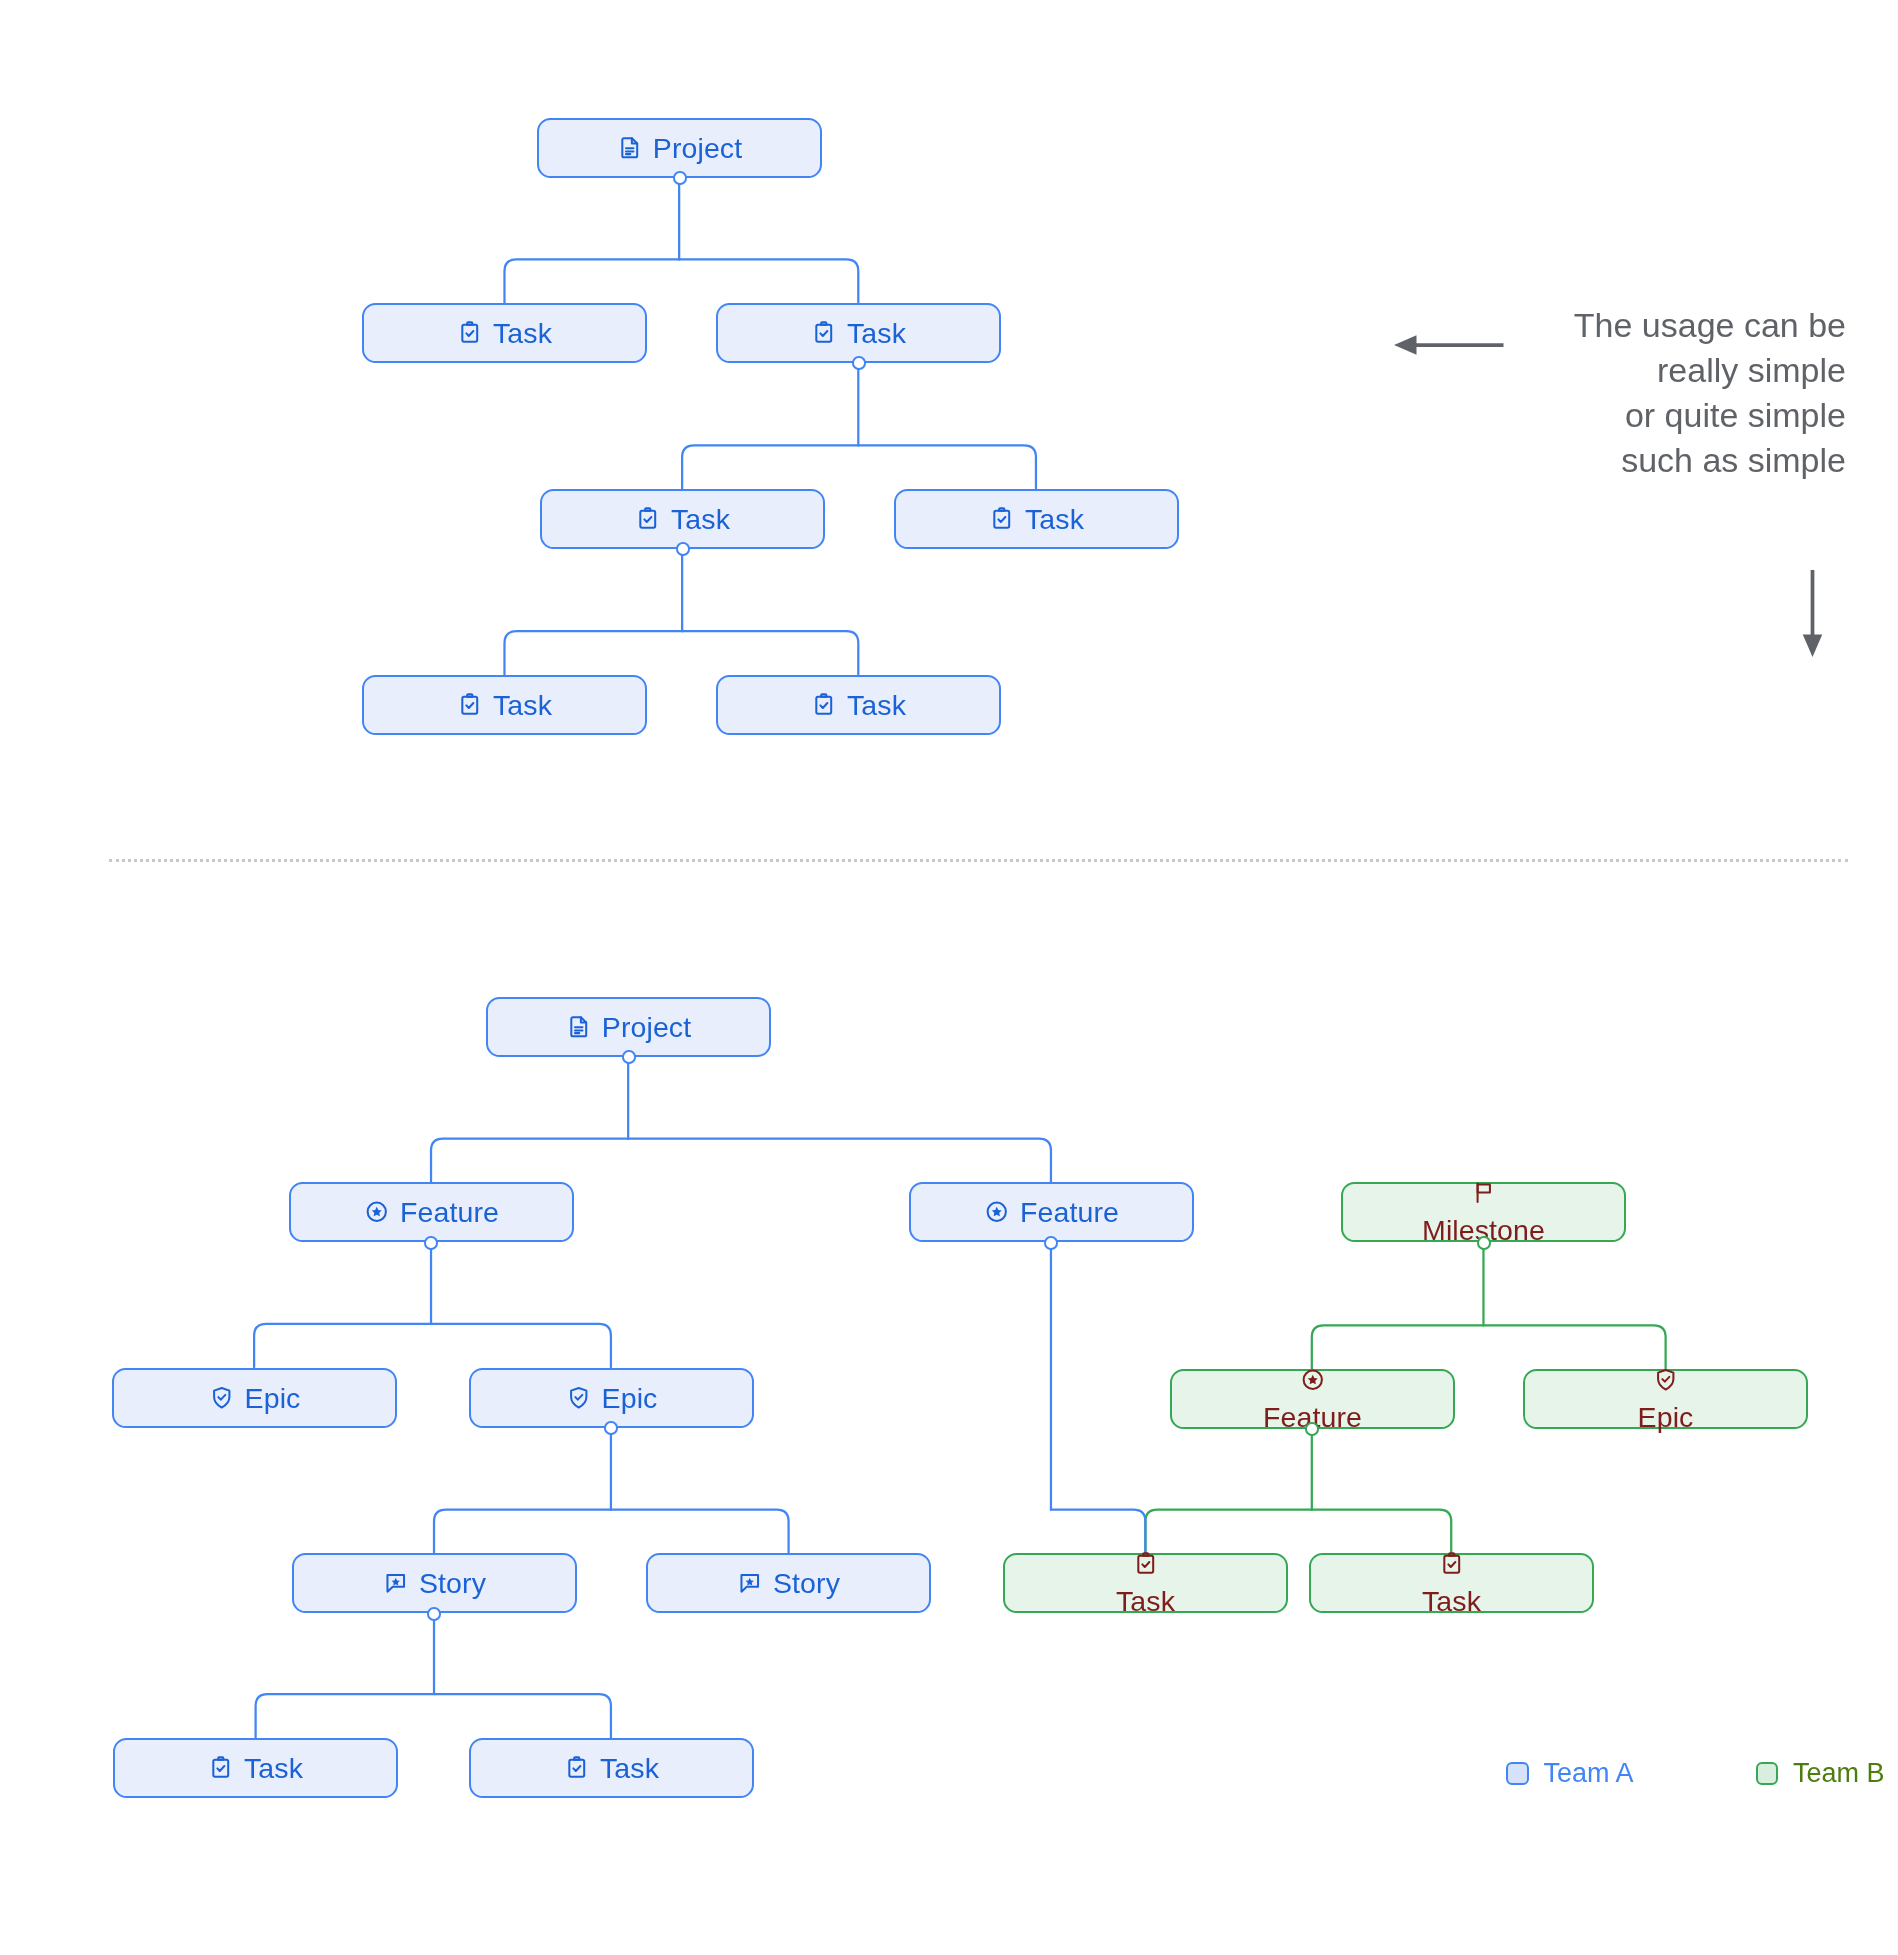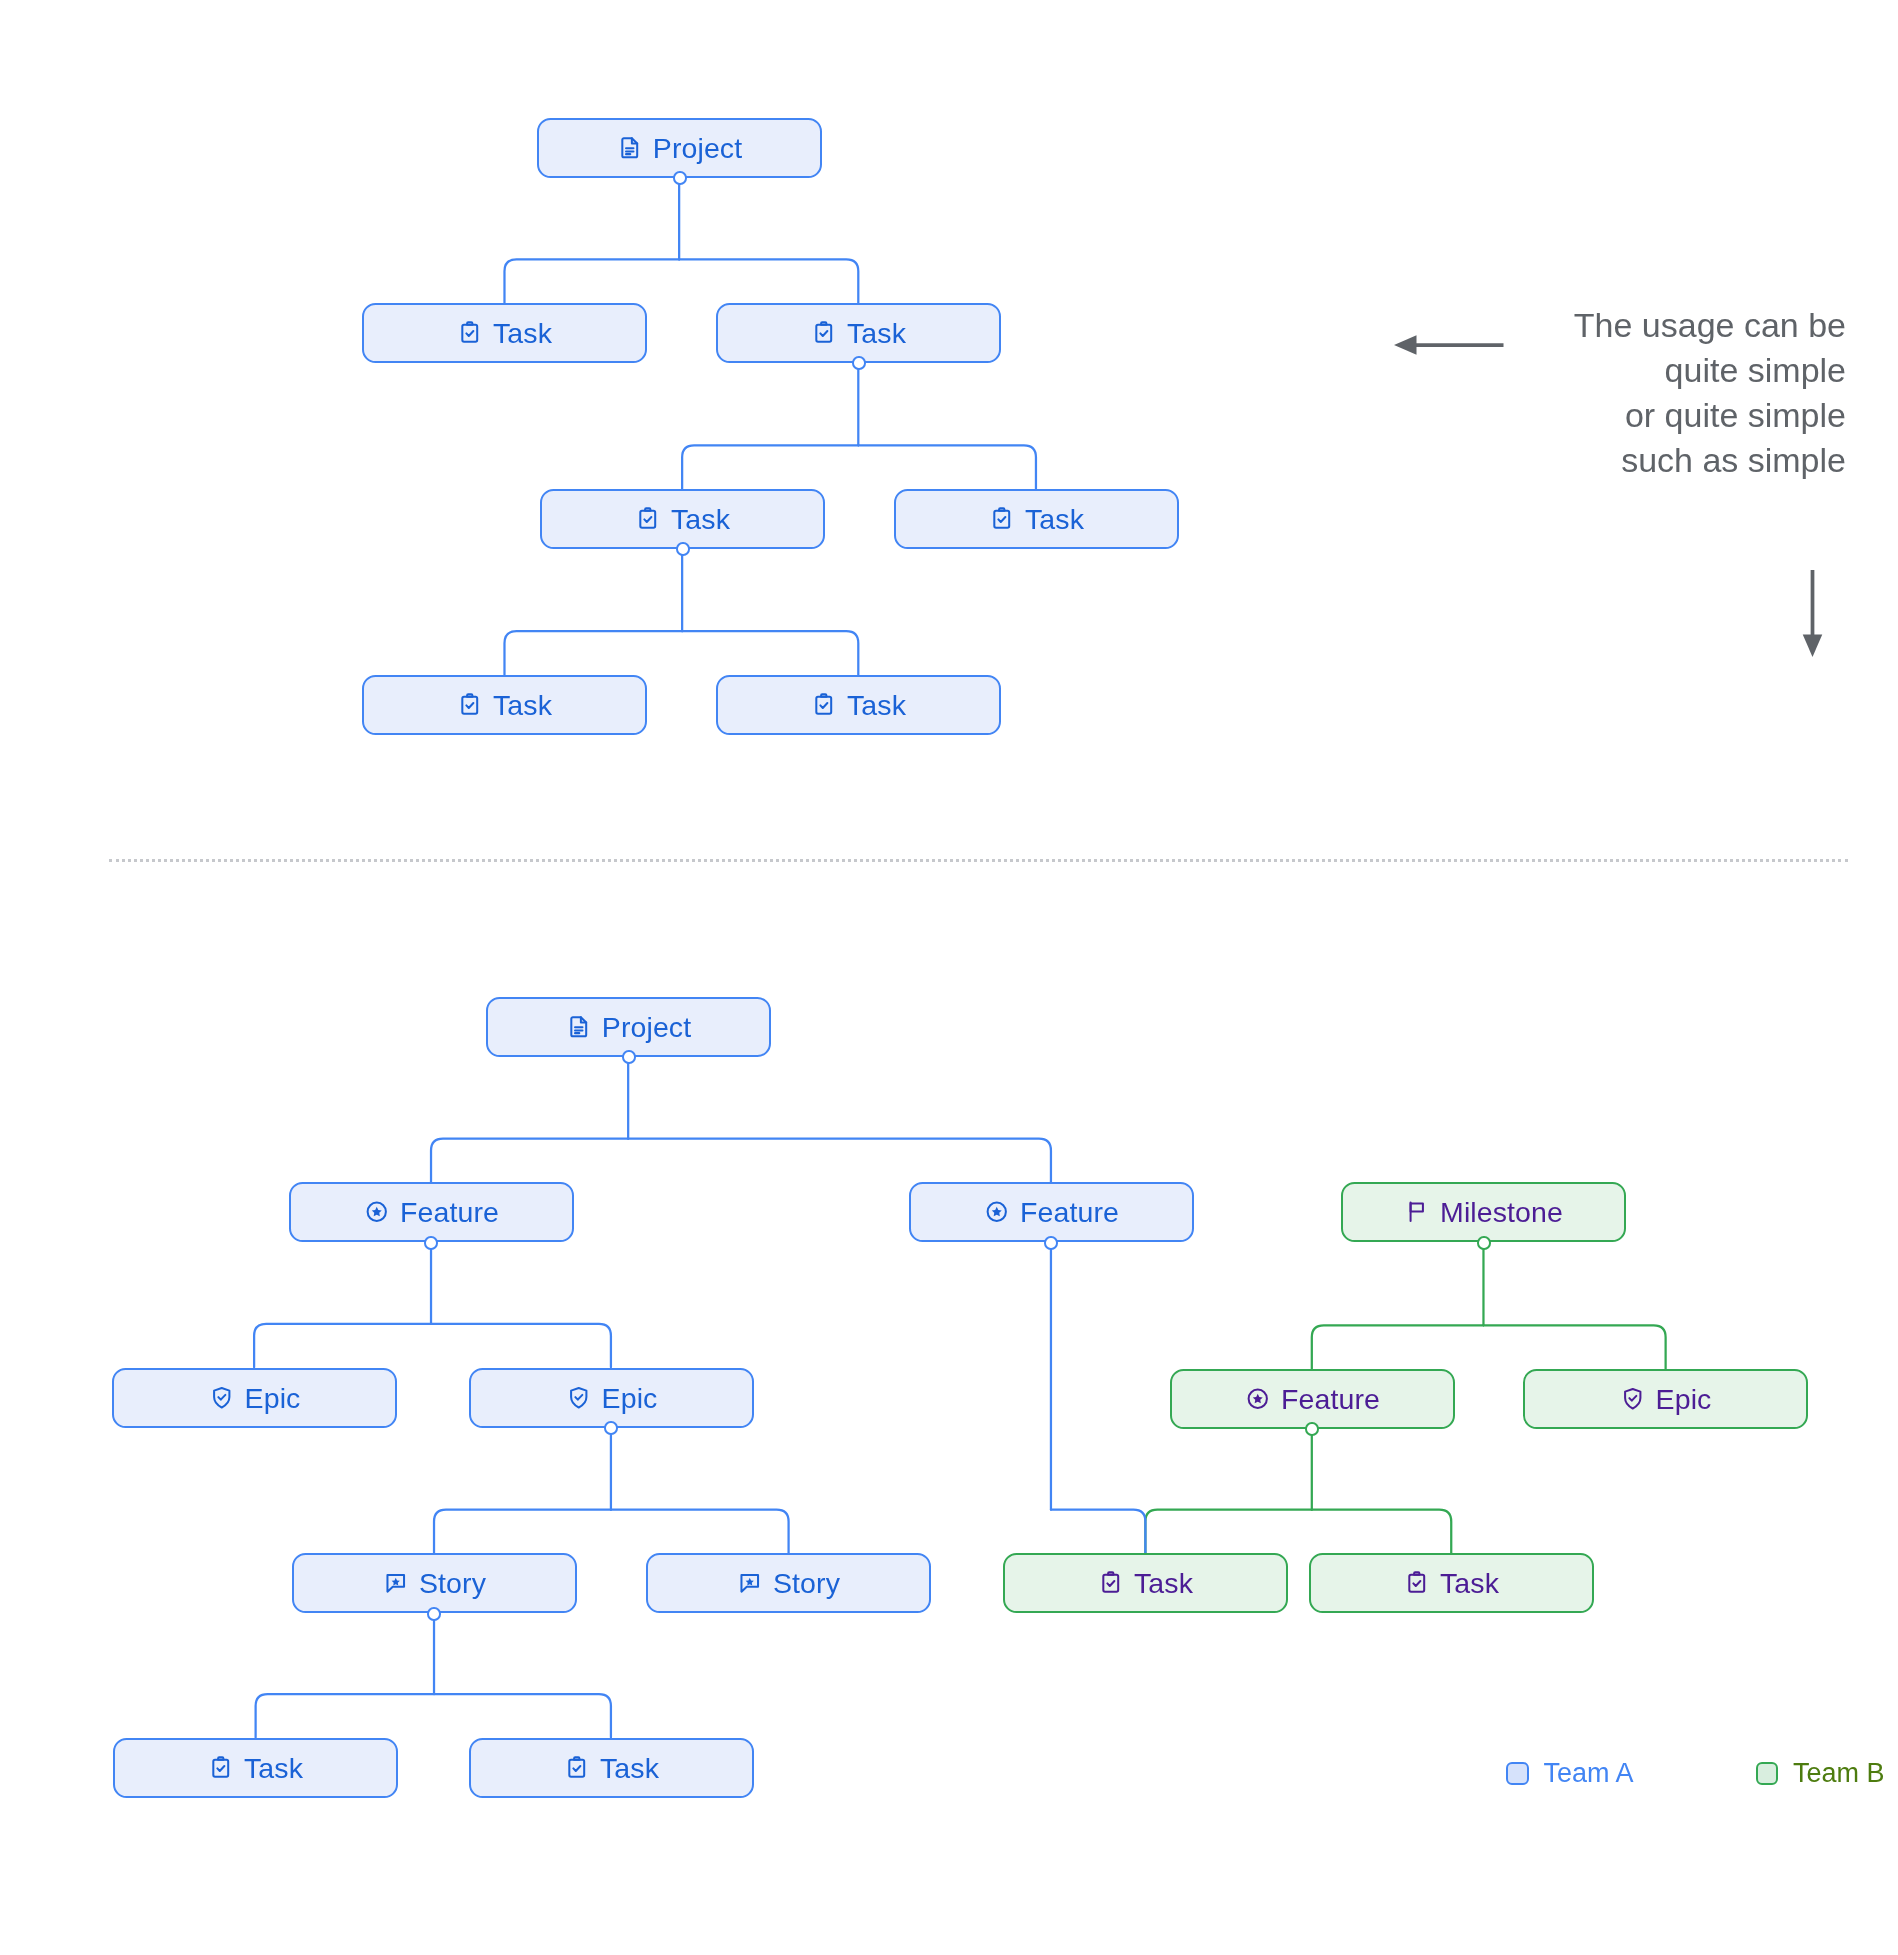--- a/index.html
+++ b/index.html
@@ -44,21 +44,22 @@
   .node svg { display: block; flex: 0 0 auto; }
 
   .node.blue {
     background: #E8EEFC;
     border-color: #4285F4;
     color: #1A62D6;
   }
   .node.green {
     background: #E6F4E9;
     border-color: #34A853;
-    color: #4c1d95;
+    color: #7f1d1d;
+    flex-direction: column;
   }
 
   
   .port {
     position: absolute;
     width: 13.5px; height: 13.5px;
     border-radius: 50%;
     background: #ffffff;
     border-width: 2.2px;
     border-style: solid;
@@ -362,21 +363,21 @@
             <path d="M9.5 4.5V3.2a1 1 0 0 1 1-1h3a1 1 0 0 1 1 1v1.3z"></path>
             <path d="M8.8 12.6l2.3 2.4 4.3-4.6"></path>
           </svg>
         </span>
         <span class="label">Task</span>
       </div>
     </div>
 
   <div class="annotation" id="annotation" style="right:52px; top:303px;">
     <div>The usage can be</div>
-    <div>quite simple</div>
+    <div>really simple</div>
     <div>or quite simple</div>
     <div>such as simple</div>
   </div>
 
   <svg style="position:absolute; left:1391px; top:330px; width:120px; height:30px; z-index:3;" viewBox="0 0 160 40">
     <line x1="150" y1="20" x2="28" y2="20" stroke="#5F6368" stroke-width="5"></line>
     <path d="M4 20 L34 7 L34 33 Z" fill="#5F6368"></path>
   </svg>
 
   <svg style="position:absolute; left:1796px; top:570px; width:33px; height:90px; z-index:3;" viewBox="0 0 44 120">

